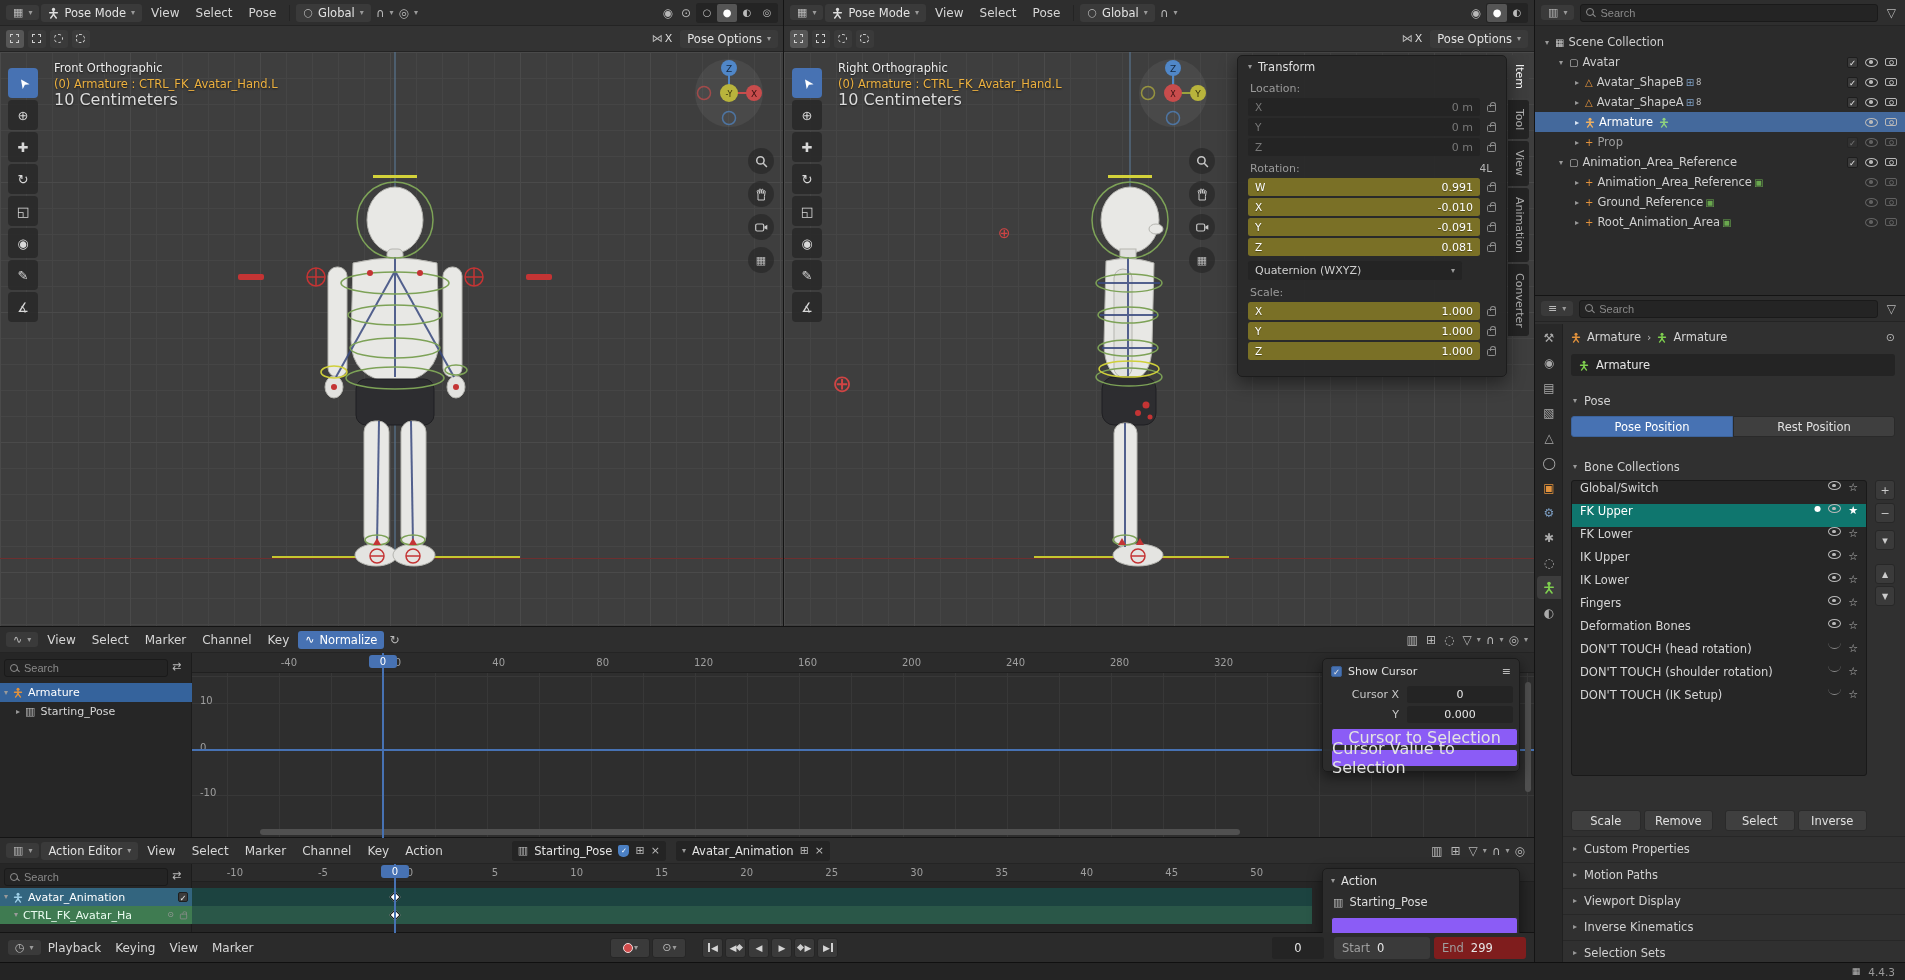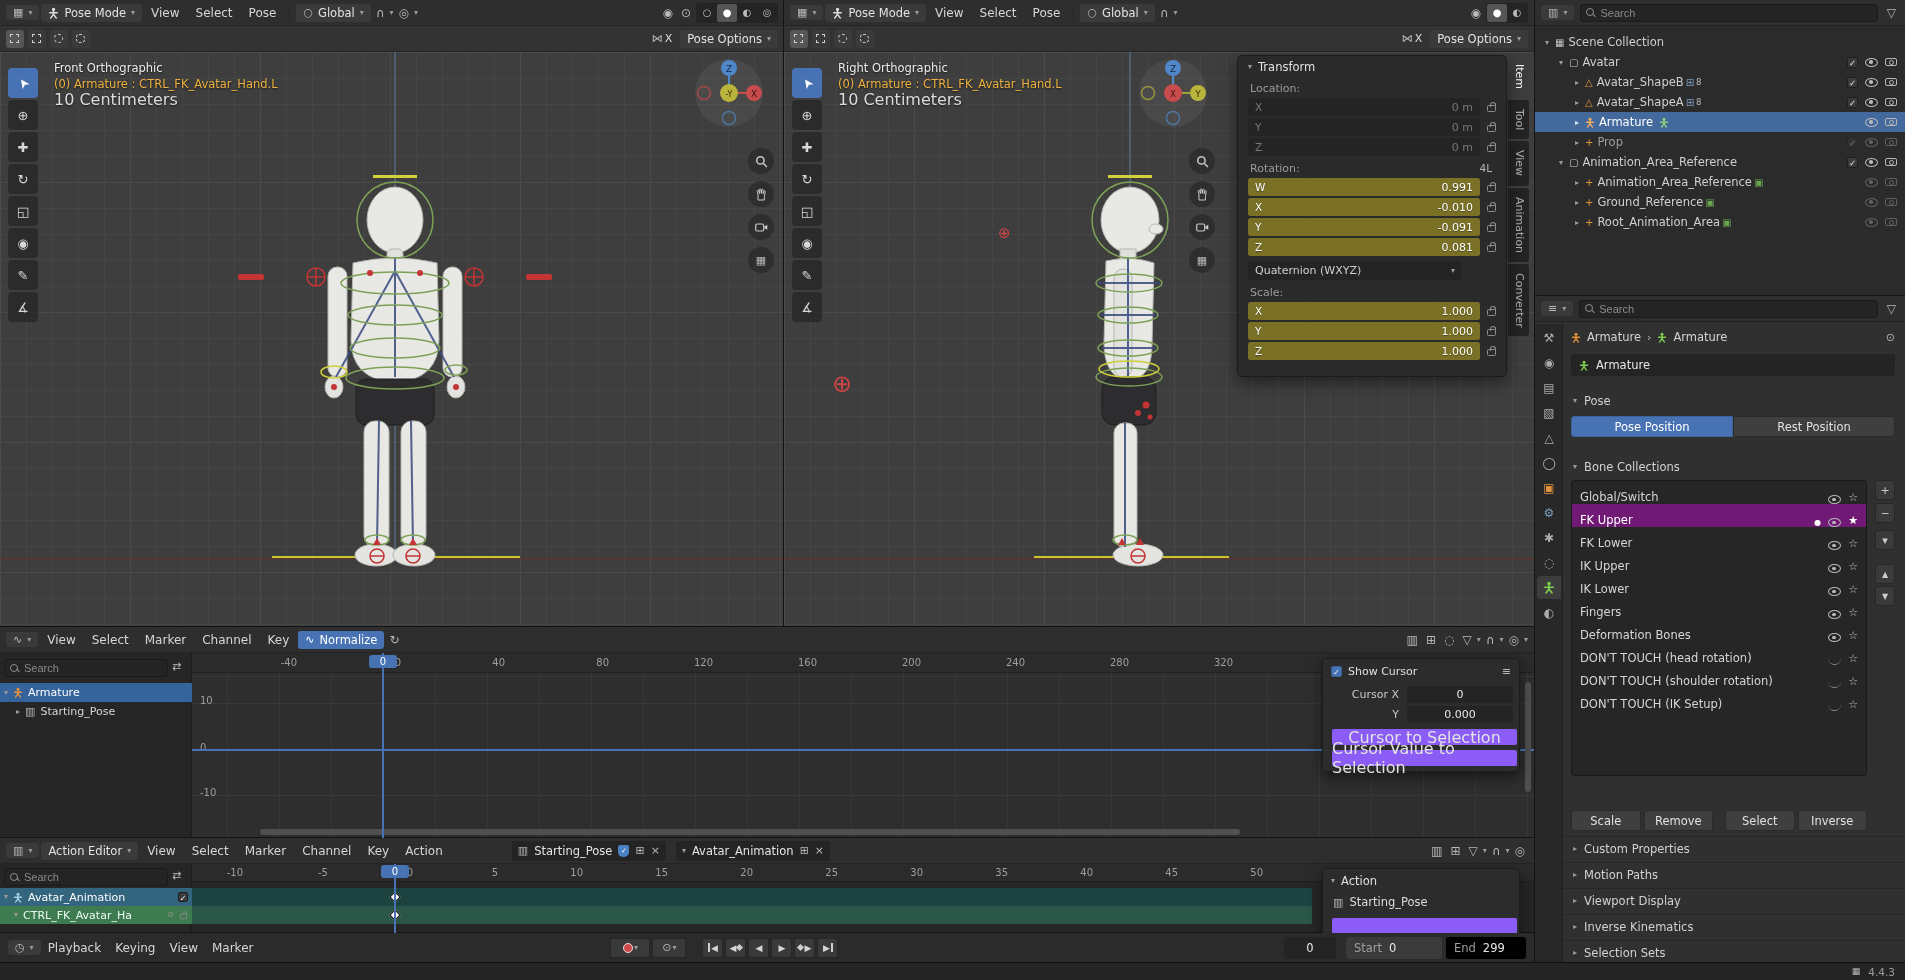--- a/index.html
+++ b/index.html
@@ -67,22 +67,22 @@
   .oic{margin-left:2px;font-size:10px}
   
   .search{position:absolute;background:#242424;border:1px solid #1a1a1a;border-radius:3px;height:18px;display:flex;align-items:center;padding:0 5px;gap:5px}
   .search input{background:transparent;border:none;outline:none;color:#cfcfcf;font-size:11px;width:100%}
   .search input::placeholder{color:#8a8a8a}
   
   .ptab{width:24px;height:23px;display:flex;align-items:center;justify-content:center;color:#ababab;font-size:12px;margin:2px 0 2px 2px}
   .ptab.on{background:#3d3d3d;border-radius:4px 0 0 4px;color:#7fd04f}
   .sect{position:absolute;left:10px;display:flex;align-items:center;gap:7px;color:#d2d2d2;font-size:11.5px}
   .listbox{position:absolute;background:#262626;border:1px solid #191919;border-radius:3px}
-  .bc-row{height:23px;display:flex;align-items:flex-end;padding:0 8px;font-size:11.5px;color:#d6d6d6;gap:7px}
-  .bc-row.sel{background:#701a75;color:#fff}
+  .bc-row{height:23px;display:flex;align-items:flex-start;padding:0 8px;font-size:11.5px;color:#d6d6d6;gap:7px}
+  .bc-row.sel{background:#0f766e;color:#fff}
   .bc-name{flex:1;white-space:nowrap;overflow:hidden}
   .star{font-size:11px;color:#b9b9b9}
   .btn{background:#3f3f3f;border:1px solid #2a2a2a;border-radius:3px;color:#e0e0e0;font-size:11.5px;display:flex;align-items:center;justify-content:center;height:21px}
   .btn.blue{background:#4772b3;border-color:#3c639c;color:#fff}
   .mini{position:absolute;width:20px;height:20px;background:#3a3a3a;border:1px solid #272727;border-radius:3px;display:flex;align-items:center;justify-content:center;color:#ccc;font-size:11px}
   .fieldbox{position:absolute;background:#242424;border-radius:3px;height:22px;display:flex;align-items:center;gap:7px;padding:0 8px;color:#e6e6e6;font-size:11.5px}
   
   .ch-row{position:absolute;left:0;width:192px;height:19px;display:flex;align-items:center;gap:5px;padding:0 4px;font-size:11px;color:#d6d6d6}
   .ruler{position:absolute;background:#2b2b2b;border-bottom:1px solid #202020;color:#9f9f9f;font-size:10px}
   .tick{position:absolute;top:4px;width:36px;text-align:right}
@@ -802,21 +802,21 @@
         <i class="vb"></i>
       </span>
     <span class="sp"></span>
     <span class="fieldbox" style="position:static;width:52px;justify-content:center">0</span>
     <span style="width:10px"></span>
     <span class="fieldbox" style="position:static;width:96px;background:#3a3a3a">
         <span style="color:#9f9f9f">Start</span>
         <span>0</span>
       </span>
     <span style="width:4px"></span>
-    <span class="fieldbox" style="position:static;width:80px;background:#000000">
+    <span class="fieldbox" style="position:static;width:92px;background:#7f1d1d">
         <span style="color:#9f9f9f">End</span>
         <span>299</span>
       </span>
   </div>
 
   <div class="ed" style="left:1535px;top:0;width:370px;height:296px;background:#2b2b2b">
     <div class="hdr" style="background:#2e2e2e">
       <span class="dd">
           <span class="gi">▥</span>
           <span class="gi sm">▾</span>

